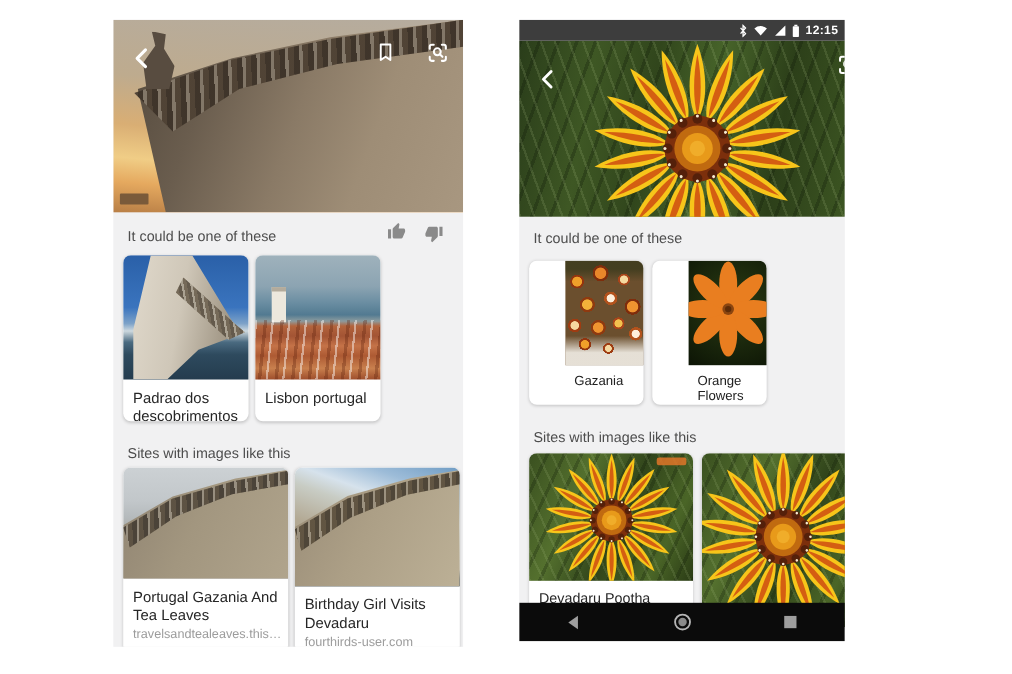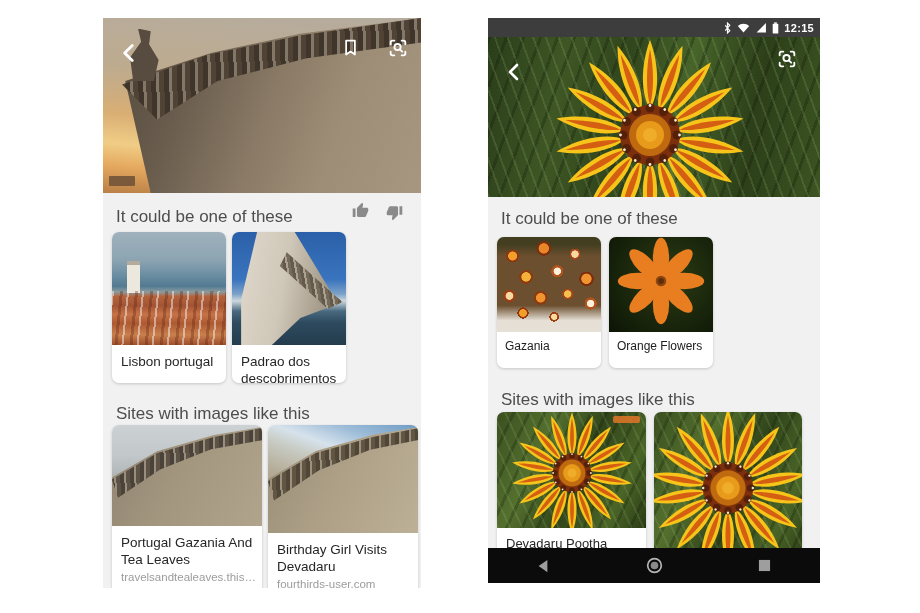--- a/index.html
+++ b/index.html
@@ -1,21 +1,21 @@
 <!DOCTYPE html>
 <html><head>
 <meta charset="utf-8">
 <style>
   * { margin:0; padding:0; box-sizing:border-box; }
   body { background:#ffffff; font-family:"Liberation Sans", sans-serif; }
   .canvas { position:relative; width:920px; height:613px; background:#ffffff; overflow:hidden; }
 
   .phone { position:absolute; background:#f1f1f2; overflow:hidden; }
   .phone-left  { left:103px; top:18px; width:318px; height:570px; }
-  .phone-right { left:488px; top:18px; width:332px; height:565px; }
+  .phone-right { left:472px; top:18px; width:296px; height:565px; }
 
   
   .hero { position:absolute; left:0; width:100%; overflow:hidden; }
   .hero-monument { top:0; height:175px;
     background:linear-gradient(185deg,#b5ac9f 0%,#beab8e 38%,#d9ae74 60%,#f0cd86 75%,#e5a95f 86%,#b97f46 100%); }
   .hero-monument::before { content:""; position:absolute; inset:0;
     background:linear-gradient(110deg,#4f4539 0%,#6a5d4e 28%,#8a7a66 52%,#9e8d76 72%,#a89780 100%);
     clip-path:polygon(7% 36%,34% 20%,62% 9%,100% 0,100% 100%,15% 100%); }
   .hero-monument::after { content:""; position:absolute; inset:0;
     background:#5a4e41 repeating-linear-gradient(88deg,rgba(20,12,6,.38) 0 5px,rgba(235,225,205,.28) 5px 8px,rgba(60,45,30,.32) 8px 13px);
@@ -35,41 +35,41 @@
   .hero-icon { position:absolute; z-index:5; cursor:pointer; }
   .hero-icon svg { display:block; }
 
   
   .status-bar { position:absolute; left:0; top:0; width:100%; height:19px; background:#3d3d3d;
     display:flex; align-items:center; justify-content:flex-end; gap:5px; padding:0 6px; z-index:6; }
   .status-bar svg { display:block; }
   .status-time { color:#ffffff; font-size:11px; font-weight:bold; letter-spacing:.3px; }
 
   
-  .section-title { position:absolute; left:13px; font-size:17px; color:#4d4d4d; z-index:3; }
+  .section-title { position:absolute; left:13px; font-size:13px; color:#4d4d4d; z-index:3; }
   .thumb-btn { position:absolute; z-index:4; cursor:pointer; }
 
   .card-row { position:absolute; left:9px; display:flex; z-index:3; }
   .card { background:#ffffff; border-radius:7px; overflow:hidden;
     box-shadow:0 1px 3px rgba(0,0,0,.18); flex:none; }
   .card-img { width:100%; position:relative; overflow:hidden; }
   .card-label { padding:8px 9px 0; font-size:13.5px; color:#262626; line-height:1.28; }
   .card-label-sm { padding:7px 8px 0; font-size:12px; color:#202020; }
   .card-url { padding:2px 9px 0; font-size:11.5px; color:#9c9c9c; }
 
   
   .row-l1 { top:214px; gap:6px; }
   .row-l1 .card { width:114px; height:151px; }
   .row-l1 .card-img { height:113px; }
   .row-l2 { top:407px; gap:6px; }
   .row-l2 .card { width:150px; height:180px; }
   .card-img-h101 { height:101px; } .card-img-h108 { height:108px; }
   
   .row-r1 { top:219px; gap:8px; }
-  .row-r1 .card { width:104px; height:131px; }
+  .row-r1 .card { width:104px; height:131px;padding-left:33px; }
   .row-r1 .card-img { height:95px; }
   .row-r2 { top:394px; gap:8px; }
   .row-r2 .card { width:149px; height:158px; }
   .card-img-h116 { height:116px; } .card-img-h158 { height:158px; }
 
   
   .img-lisbon { background:linear-gradient(180deg,#9fb2bc 0%,#8ca4b2 25%,#6b8ea2 38%,#527a91 48%,#8c9b9e 53%,#b3643d 57%,#a35434 65%,#c57348 73%,#ad5a33 81%,#c9804e 91%,#9e4e2c 100%); }
   .img-lisbon::after { content:""; position:absolute; left:0; right:0; top:52%; bottom:0;
     background:repeating-linear-gradient(96deg,rgba(255,255,255,.45) 0 2px,transparent 2px 8px,rgba(90,30,10,.32) 8px 11px,transparent 11px 15px); }
   .church { position:absolute; left:13%; top:26%; width:13px; height:32px; background:#ece8dd; border-top:4px solid #b3ab9c; }
@@ -253,28 +253,28 @@
       </svg>
     </div>
     <div class="thumb-btn" style="left:283px; top:186px;">
       <svg width="17" height="17" viewBox="0 0 24 24" style="transform:rotate(180deg)">
         <path fill="#8a8a8a" d="M1 21h4V9H1v12zM23 10c0-1.1-.9-2-2-2h-6.31l.95-4.57.03-.32c0-.41-.17-.79-.44-1.06L14.17 1 7.59 7.59C7.22 7.95 7 8.45 7 9v10c0 1.1.9 2 2 2h9c.83 0 1.54-.5 1.84-1.22l3.02-7.05c.09-.23.14-.47.14-.73v-2z"></path>
       </svg>
     </div>
 
     <div class="card-row row-l1">
       <div class="card">
+        <div class="card-img img-padrao"></div>
+        <div class="card-label">Padrao dos descobrimentos</div>
+      </div>
+      <div class="card">
         <div class="card-img img-lisbon">
           <div class="church"></div>
         </div>
         <div class="card-label">Lisbon portugal</div>
-      </div>
-      <div class="card">
-        <div class="card-img img-padrao"></div>
-        <div class="card-label">Padrao dos descobrimentos</div>
       </div>
     </div>
 
     <div class="section-title" style="top:386px;">Sites with images like this</div>
 
     <div class="card-row row-l2">
       <div class="card">
         <div class="card-img img-mon-gray card-img-h101"></div>
         <div class="card-label">Portugal Gazania And Tea Leaves</div>
         <div class="card-url">travelsandtealeaves.this…</div>

